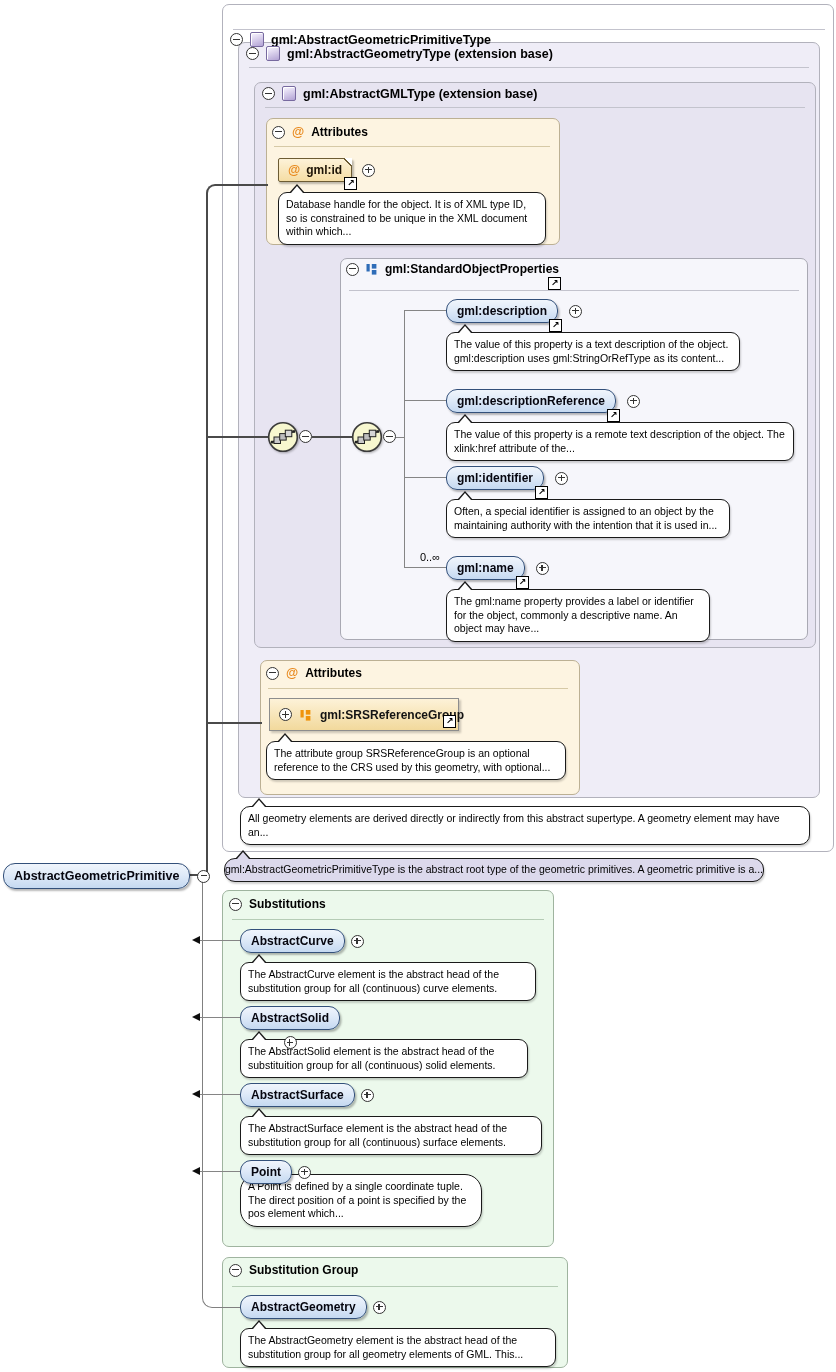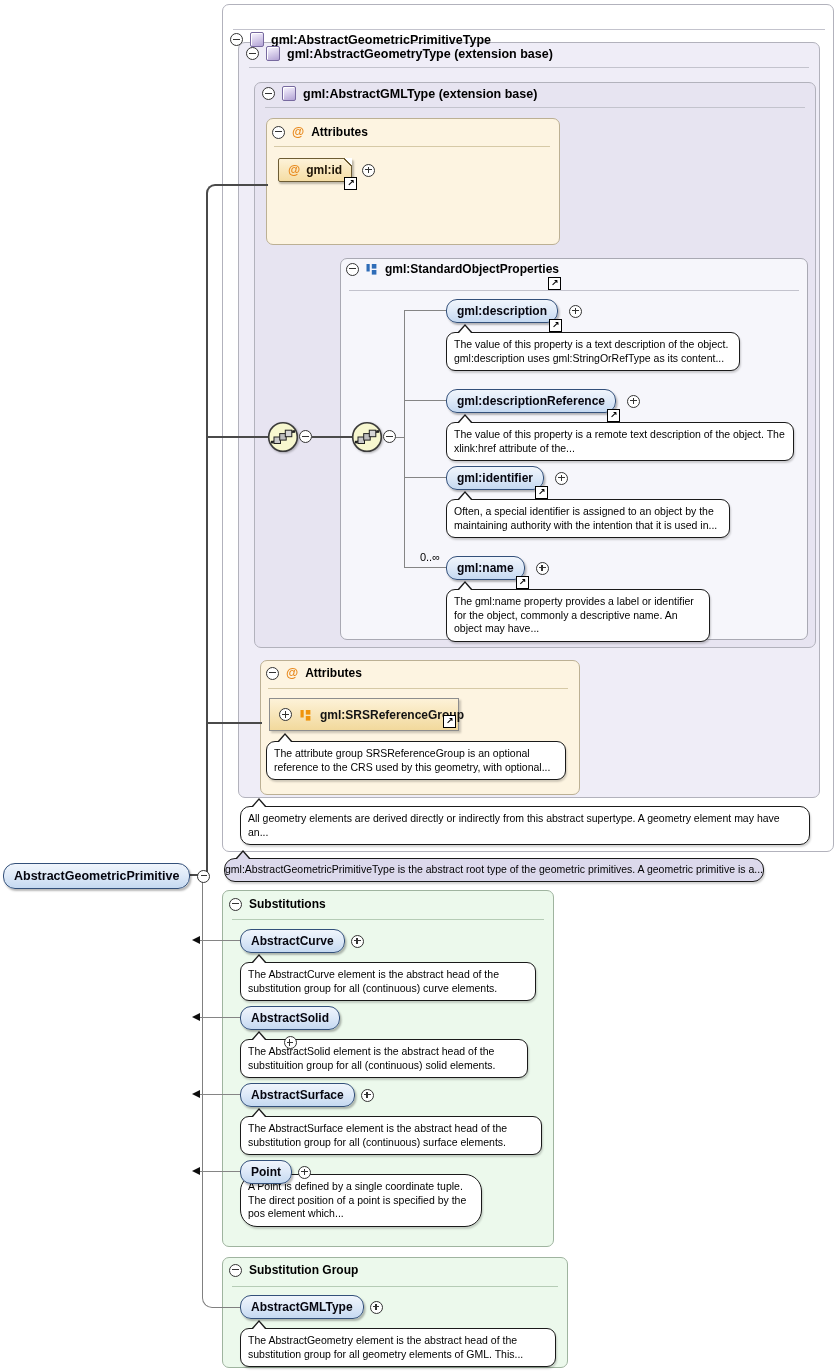--- a/index.html
+++ b/index.html
@@ -158,20 +158,23 @@
   <div class="sep cream-sep" style="left:274px;top:146px;width:276px;"></div>
   <div class="row" style="left:278px;top:158px;">
     <span class="attr-tag">
       <span class="dogear"></span>
       <span class="at-icon">@</span>
       <span>gml:id</span>
       <span class="link-icon" style="right:-6px;bottom:-9px;">↗</span>
     </span>
     <span class="circle-btn plus" style="margin-left:4px;"></span>
   </div>
+  <div class="callout" style="left:278px;top:192px;width:252px;">
+    <span>Database handle for the object. It is of XML type ID, so is constrained to be unique in the XML document within which...</span>
+  </div>
 
   <div class="head" style="left:346px;top:262px;font-size:12px;">
     <span class="circle-btn"></span>
     <svg class="grp-icon" width="12" height="12">
       <rect x="0.5" y="1" width="3.2" height="7.5" fill="#2f6db8"></rect>
         <rect x="5.8" y="1" width="4.6" height="4.6" fill="#2f6db8"></rect>
         <rect x="5.8" y="7" width="4.6" height="4.6" fill="#2f6db8"></rect>
     </svg>
     <span>gml:StandardObjectProperties</span>
   </div>
@@ -304,21 +307,21 @@
   </div>
 
   <div class="head" style="left:229px;top:1263px;font-size:12px;">
     <span class="circle-btn"></span>
     <span>Substitution Group</span>
   </div>
   <div class="sep green-sep" style="left:232px;top:1286px;width:326px;"></div>
 
   <div class="row" style="left:240px;top:1295px;">
     <span class="tag">
-      <span>AbstractGMLType</span>
+      <span>AbstractGeometry</span>
     </span>
     <span class="circle-btn plus"></span>
   </div>
   <div class="callout" style="left:240px;top:1328px;width:300px;">
     <span>The AbstractGeometry element is the abstract head of the substitution group for all geometry elements of GML. This...</span>
   </div>
 
 </div>
 
 </body></html>

